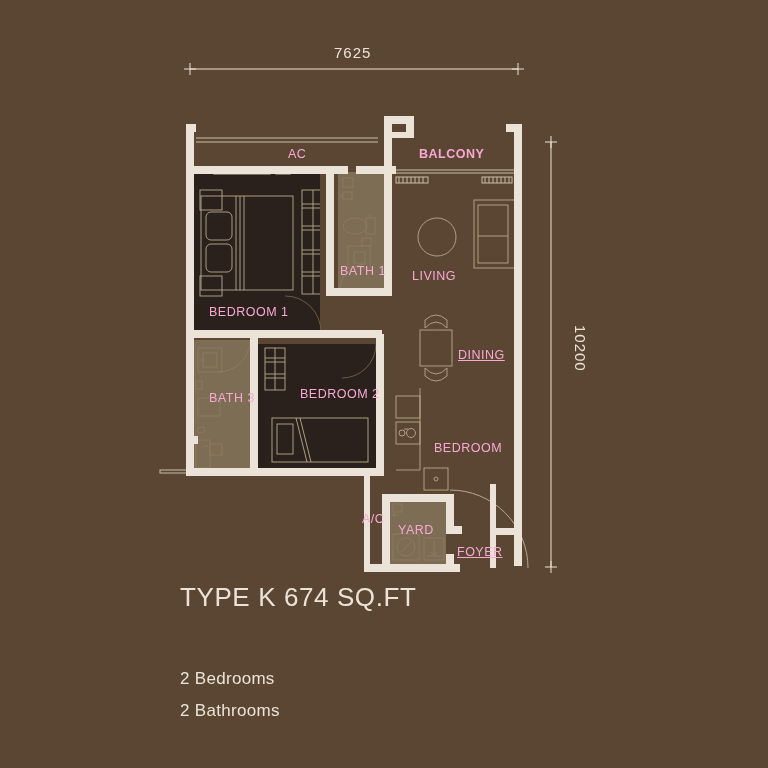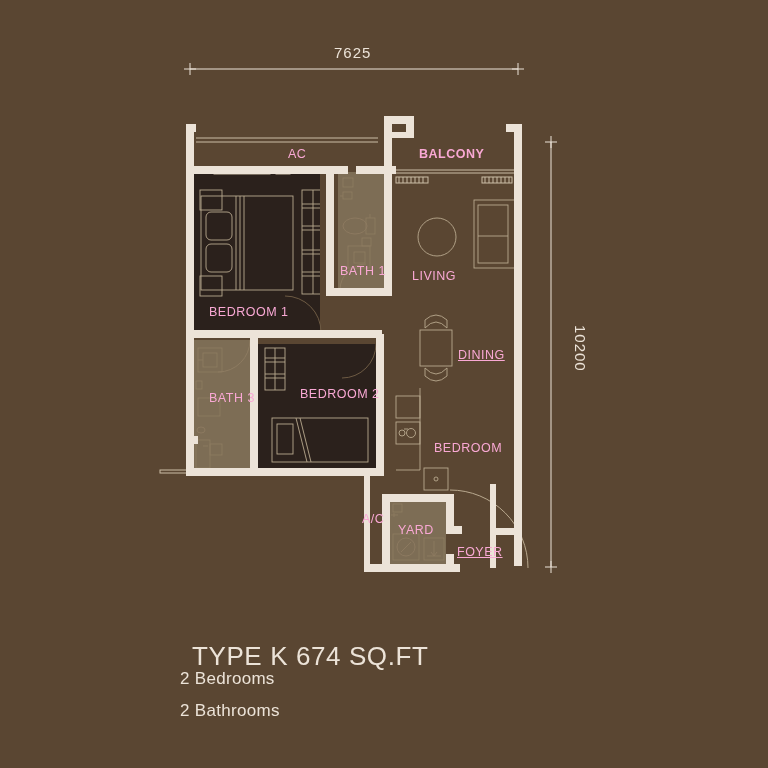--- a/index.html
+++ b/index.html
@@ -293,15 +293,15 @@
 <div class="txt roomlabel" style="left:340px;top:264px;">BATH 1</div>
 <div class="txt roomlabel" style="left:412px;top:269px;">LIVING</div>
 <div class="txt roomlabel" style="left:209px;top:391px;">BATH 3</div>
 <div class="txt roomlabel" style="left:300px;top:387px;">BEDROOM 2</div>
 <div class="txt roomlabel" style="left:458px;top:348px;text-decoration:underline;">DINING</div>
 <div class="txt roomlabel" style="left:434px;top:441px;">BEDROOM</div>
 <div class="txt roomlabel" style="left:362px;top:512px;">A/C</div>
 <div class="txt roomlabel" style="left:398px;top:523px;">YARD</div>
 <div class="txt roomlabel" style="left:457px;top:545px;text-decoration:underline;">FOYER</div>
 
-<div class="txt title" style="left:180px;top:641px;margin-left:12px;">TYPE K  674 SQ.FT</div>
+<div class="txt title" style="left:180px;top:582px;">TYPE K  674 SQ.FT</div>
 <div class="txt sub" style="left:180px;top:669px;">2 Bedrooms</div>
 <div class="txt sub" style="left:180px;top:701px;">2 Bathrooms</div>
 
 </body></html>

